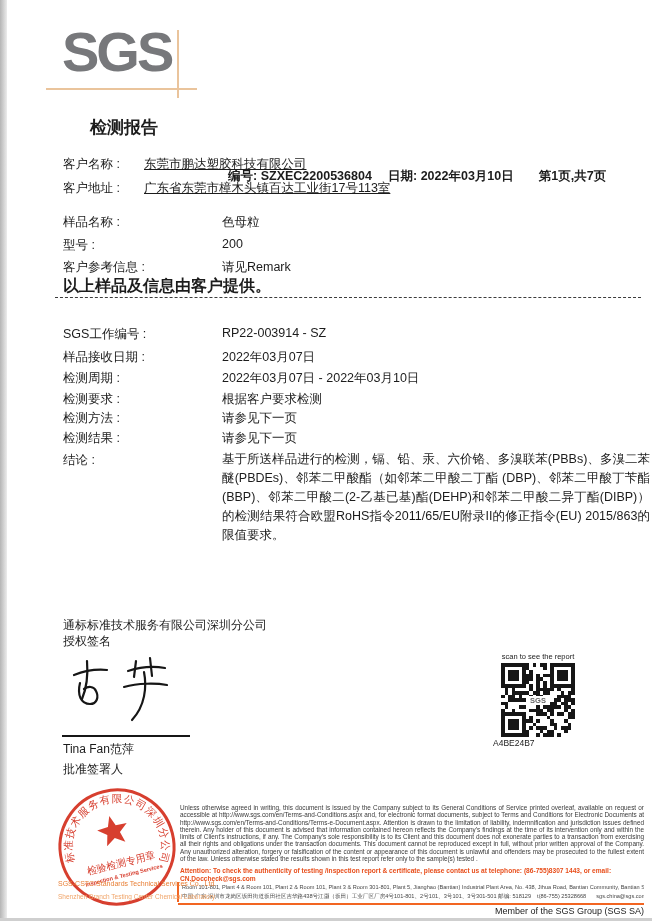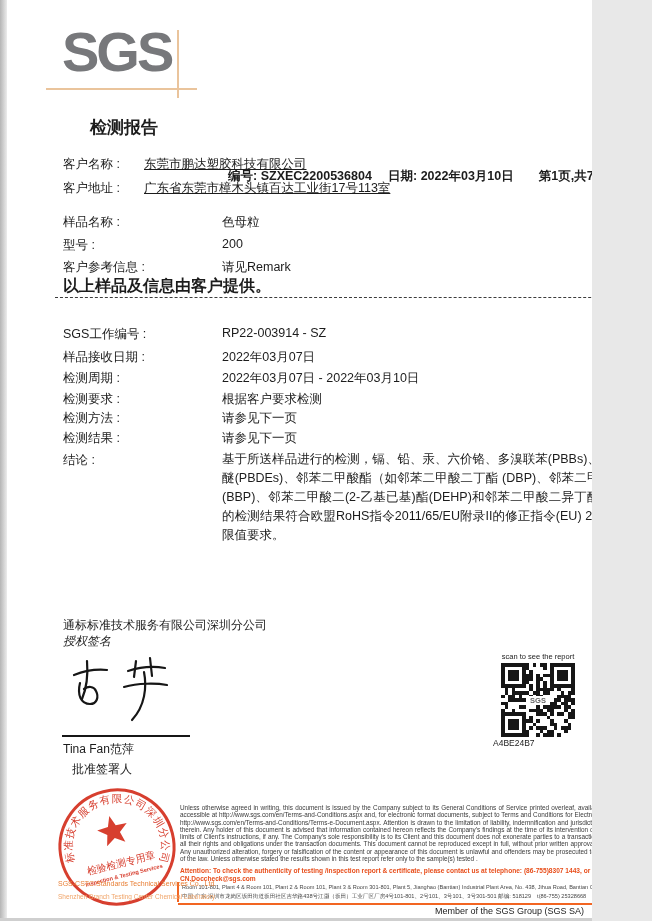--- a/index.html
+++ b/index.html
@@ -1,17 +1,17 @@
 <!DOCTYPE html>
 <html><head>
 <meta charset="utf-8">
 <style>
   html,body{margin:0;padding:0;background:#e8e8e8;}
-  .page{position:relative;width:568px;height:921px;background:#ffffff;overflow:hidden;
-        font-family:"Liberation Sans","DejaVu Sans",sans-serif;color:#1c1c1c;padding-left:24px;}
+  .page{position:relative;width:652px;height:921px;background:#ffffff;overflow:hidden;
+        font-family:"Liberation Sans","DejaVu Sans",sans-serif;color:#1c1c1c;}
   .scan-left{position:absolute;left:0;top:0;width:7px;height:100%;
              background:linear-gradient(90deg,#b5b5b5,#ececec);}
   .scan-bottom{position:absolute;left:0;bottom:0;width:100%;height:3px;background:#cfcfcf;}
 
   
   .logo{position:absolute;left:62px;top:24px;font-size:56px;line-height:1;font-weight:bold;
         color:#77787b;letter-spacing:-3px;}
   .logo-hline{position:absolute;left:46px;top:88px;width:151px;height:2px;background:#eac49c;}
   .logo-vline{position:absolute;left:177px;top:30px;width:2px;height:68px;background:#eac49c;}
 
@@ -30,25 +30,25 @@
   .note{position:absolute;left:63px;top:276px;font-size:16px;font-weight:bold;}
   .divider{position:absolute;left:55px;top:297px;width:586px;border-top:1.5px dashed #3c3c3c;}
 
   .conclusion{position:absolute;left:63px;top:450px;width:575px;font-size:12.5px;}
   .conclusion .lbl{position:absolute;left:0;top:2px;}
   .conclusion .ctext{position:absolute;left:159px;top:0;width:428px;white-space:normal;
                      line-height:19px;text-align:justify;}
 
   
   .sig-company{position:absolute;left:63px;top:617px;font-size:12px;}
-  .sig-auth{position:absolute;left:63px;top:633px;font-size:12px;font-style:italic;}
+  .sig-auth{position:absolute;left:63px;top:633px;font-size:12px;}
   .sig-svg{position:absolute;left:66px;top:653px;}
   .sig-line{position:absolute;left:62px;top:735px;width:128px;height:2px;background:#161616;}
   .sig-name{position:absolute;left:63px;top:741px;font-size:12px;}
-  .sig-role{position:absolute;left:72px;top:761px;font-size:12px;}
+  .sig-role{position:absolute;left:63px;top:761px;font-size:12px;}
 
   
   .qr-caption{position:absolute;left:493px;top:652px;width:90px;text-align:center;font-size:7.5px;color:#222;}
   .qr{position:absolute;left:501px;top:663px;width:74px;height:74px;display:grid;
       grid-template-columns:repeat(21,1fr);grid-auto-rows:1fr;background:#fff;}
   .qb{background:#fff;}
   .qb.on{background:#161616;}
   .qr-center{position:absolute;left:501px;top:663px;width:74px;height:74px;display:flex;
              align-items:center;justify-content:center;pointer-events:none;}
   .qr-center span{background:#fff;font-size:7.5px;font-weight:bold;color:#666;padding:0 2px;line-height:9px;}

